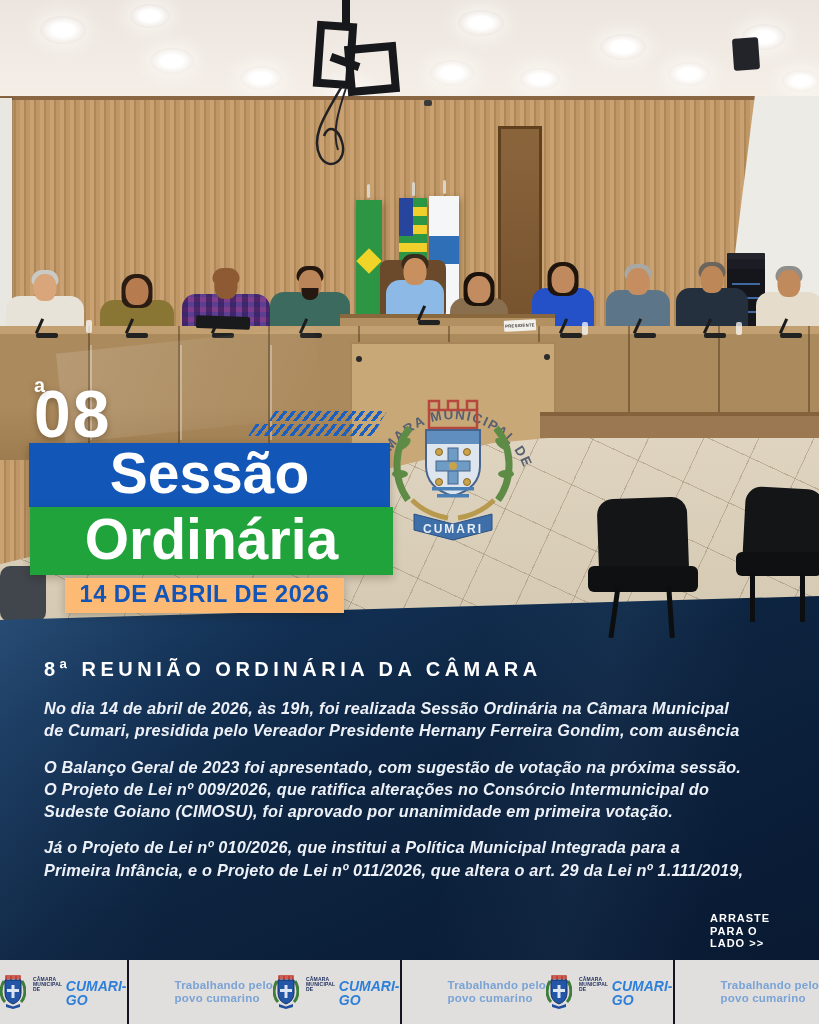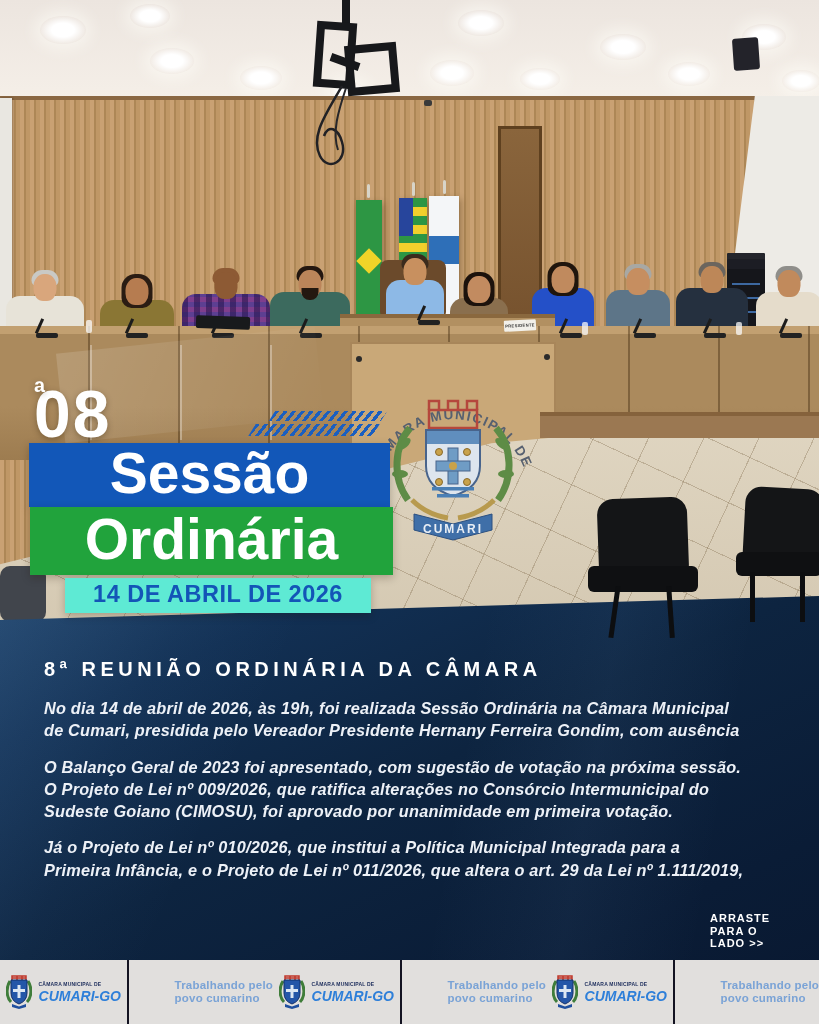--- a/index.html
+++ b/index.html
@@ -108,31 +108,31 @@
   
   .titleblock{left:0;top:0;width:819px;height:660px;z-index:3;pointer-events:none;}
   .num{left:34px;top:376px;font-size:66px;font-weight:bold;color:#fff;letter-spacing:2px;
        text-shadow:0 2px 6px rgba(40,25,5,.35);}
   .num sup{font-size:30px;vertical-align:38px;}
   .stripes{background:repeating-linear-gradient(100deg,#1b5fc0 0 4px,transparent 4px 8.5px);transform:skewX(-32deg);}
   .band{display:flex;align-items:center;justify-content:center;box-shadow:0 3px 8px rgba(30,20,5,.25);}
   .band-blue{left:29px;top:443px;width:361px;height:64px;background:#1257b8;}
   .band-green{left:30px;top:507px;width:363px;height:68px;background:#21a33c;}
   .band span{position:static;font-size:57px;font-weight:bold;color:#fff;padding-bottom:5px;}
-  .band-date{left:65px;top:578px;width:306px;height:35px;background:#5eead4;}
+  .band-date{left:65px;top:578px;width:279px;height:35px;background:#fdba74;}
   .band-date span{font-size:23.5px;font-weight:bold;color:#1355b7;letter-spacing:.5px;padding-bottom:2px;}
 
   
   .footer{left:0;top:960px;width:819px;height:64px;background:#e1dfdd;z-index:5;display:flex;
           flex-direction:row;}
   .fcell{position:static;flex:1;display:flex;align-items:center;justify-content:center;gap:7px;}
   .fcell.slogan{justify-content:flex-end;padding-left:18px;}
   .fcell:nth-child(even){border-left:2px solid #131321;}
   .fcell svg{position:static;flex:none;}
-  .ltxt{position:static;display:flex;flex-direction:column;line-height:1;}
+  .ltxt{position:static;display:flex;flex-direction:row;line-height:1;}
   .lt{position:static;font-size:5px;font-weight:bold;color:#20305e;letter-spacing:.2px;}
   .ln{position:static;font-size:14px;font-weight:bold;font-style:italic;color:#2e7fd9;margin-top:2px;}
   .slogan-text{position:static;font-size:11.5px;font-weight:bold;color:#7aa3d6;line-height:13px;letter-spacing:.2px;}
   .slogan-text div{position:static;}
 </style>
 </head>
 <body>
 
 <div class="canvas">
 

